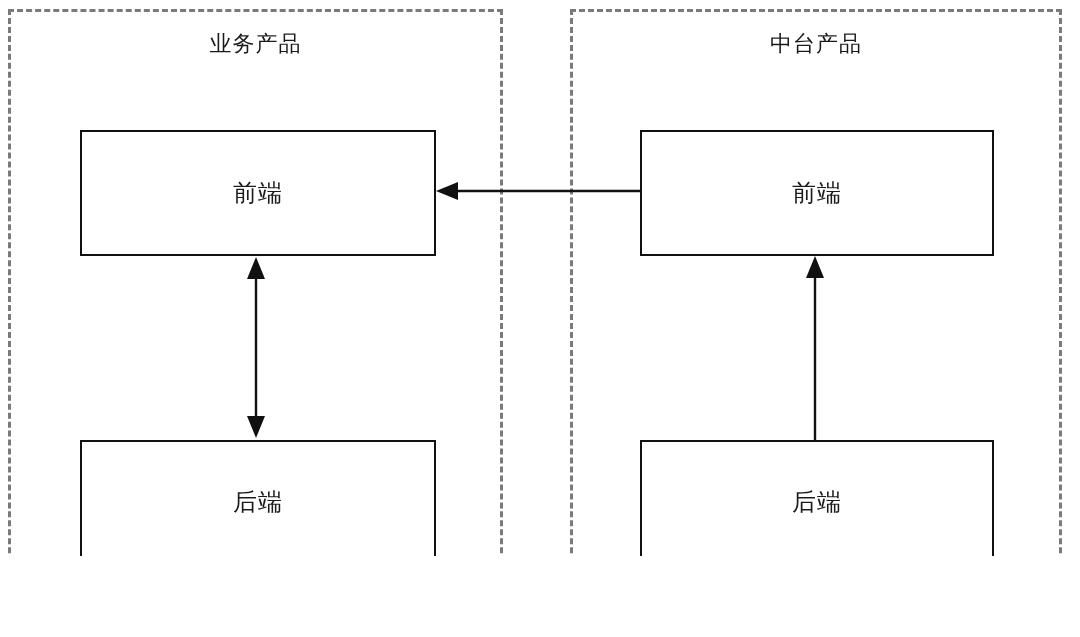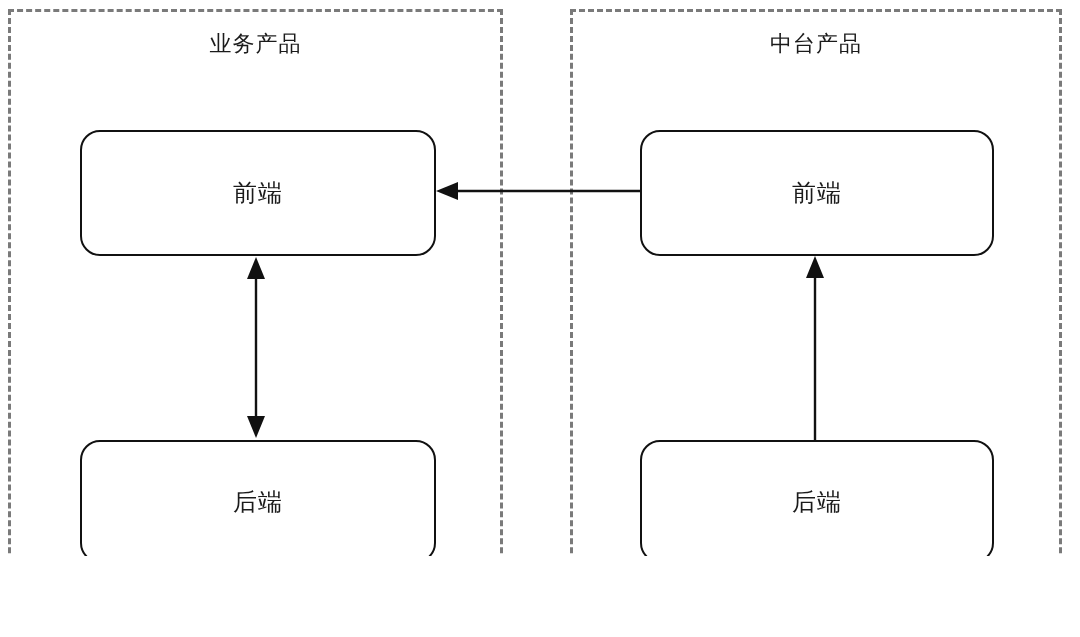--- a/index.html
+++ b/index.html
@@ -48,21 +48,21 @@
     letter-spacing: 1px;
     color: #1b1b1b;
     font-weight: 400;
     white-space: nowrap;
   }
   
   .node {
     position: absolute;
     box-sizing: border-box;
     border: 2px solid #111111;
-    border-radius: 20px;
+    border-radius: 0;
     background: #ffffff;
     display: flex;
     align-items: center;
     justify-content: center;
   }
   .node-label {
     font-size: 24px;
     line-height: 30px;
     letter-spacing: 1px;
     color: #1b1b1b;

